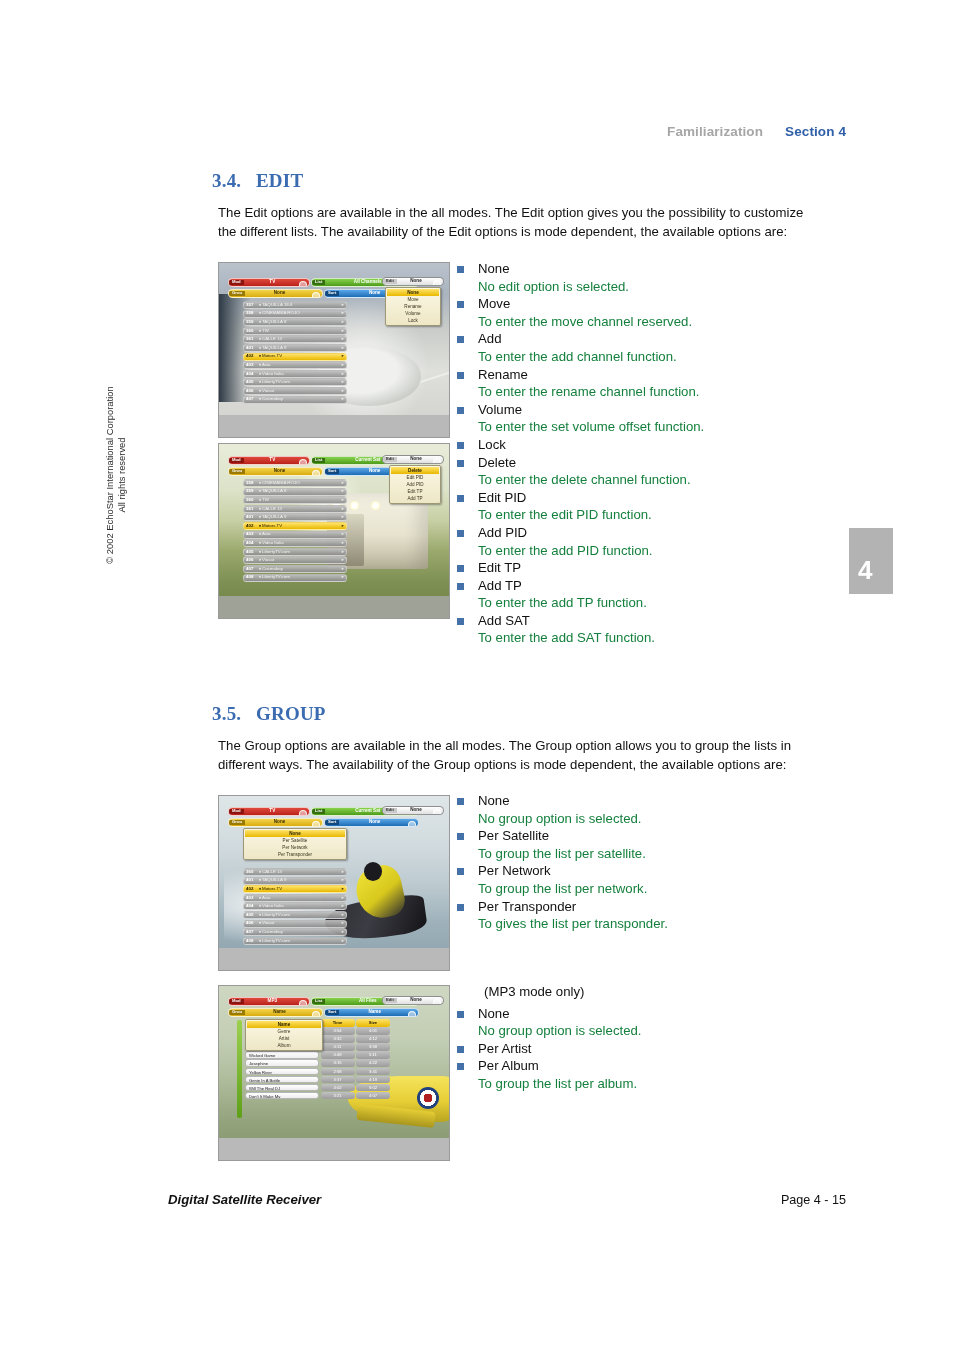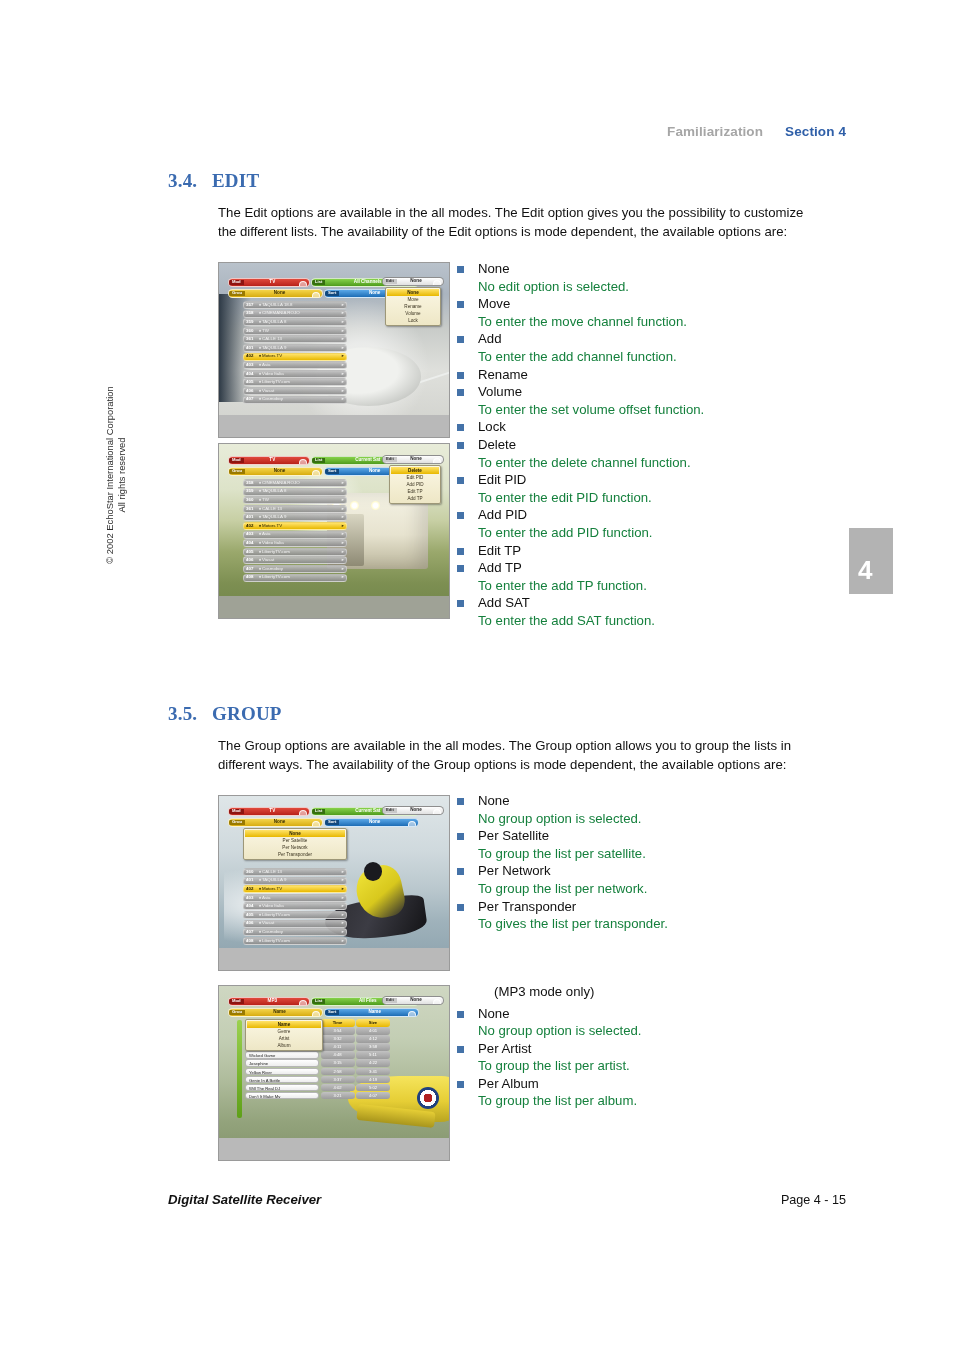--- a/index.html
+++ b/index.html
@@ -71,21 +71,21 @@
   .sec-head {
     position: absolute;
     left: 168px;
     font-family: "Liberation Serif", serif;
     font-weight: bold;
     font-size: 19px;
     color: #3b6bb0;
     letter-spacing: .2px;
     white-space: nowrap;
   }
-  .sec-head .num { display: inline-block; width: 44px; }
+  .sec-head .num { display: inline-block; width: 44px; margin-left: 44px; }
 
   
   .para {
     position: absolute;
     left: 218px;
     width: 592px;
     font-size: 13.2px;
     line-height: 19.3px;
     color: #111111;
     text-align: left;
@@ -93,21 +93,21 @@
 
   
   .blist {
     position: absolute;
     left: 456px;
     width: 360px;
   }
   .blist .note {
     font-size: 13.2px;
     line-height: 17.5px;
-    margin: 0 0 4px 38px;
+    margin: 0 0 4px 28px;
     color: #111111;
   }
   .bitem {
     position: relative;
     padding-left: 22px;
     margin: 0;
   }
   .bullet {
     position: absolute;
     left: 1px;
@@ -732,30 +732,31 @@
 
   <div class="blist" style="top:260px">
     <div class="bitem">
       <span class="bullet"></span>
       <div class="bterm">None</div>
       <div class="bdesc">No edit option is selected.</div>
     </div>
     <div class="bitem">
       <span class="bullet"></span>
       <div class="bterm">Move</div>
-      <div class="bdesc">To enter the move channel function.</div>
+      <div class="bdesc">To enter the move channel reserved.</div>
     </div>
     <div class="bitem">
       <span class="bullet"></span>
       <div class="bterm">Add</div>
       <div class="bdesc">To enter the add channel function.</div>
     </div>
     <div class="bitem">
       <span class="bullet"></span>
       <div class="bterm">Rename</div>
+      <div class="bdesc">To enter the rename channel function.</div>
     </div>
     <div class="bitem">
       <span class="bullet"></span>
       <div class="bterm">Volume</div>
       <div class="bdesc">To enter the set volume offset function.</div>
     </div>
     <div class="bitem">
       <span class="bullet"></span>
       <div class="bterm">Lock</div>
     </div>
@@ -1026,21 +1027,20 @@
     <div class="note">(MP3 mode only)</div>
     <div>
     <div class="bitem">
       <span class="bullet"></span>
       <div class="bterm">None</div>
       <div class="bdesc">No group option is selected.</div>
     </div>
     <div class="bitem">
       <span class="bullet"></span>
       <div class="bterm">Per Artist</div>
-      <div class="bdesc">To group the list per artist.</div>
     </div>
     <div class="bitem">
       <span class="bullet"></span>
       <div class="bterm">Per Album</div>
       <div class="bdesc">To group the list per album.</div>
     </div>
       </div>
   </div>
 
   <div class="footer-title">Digital Satellite Receiver</div>

